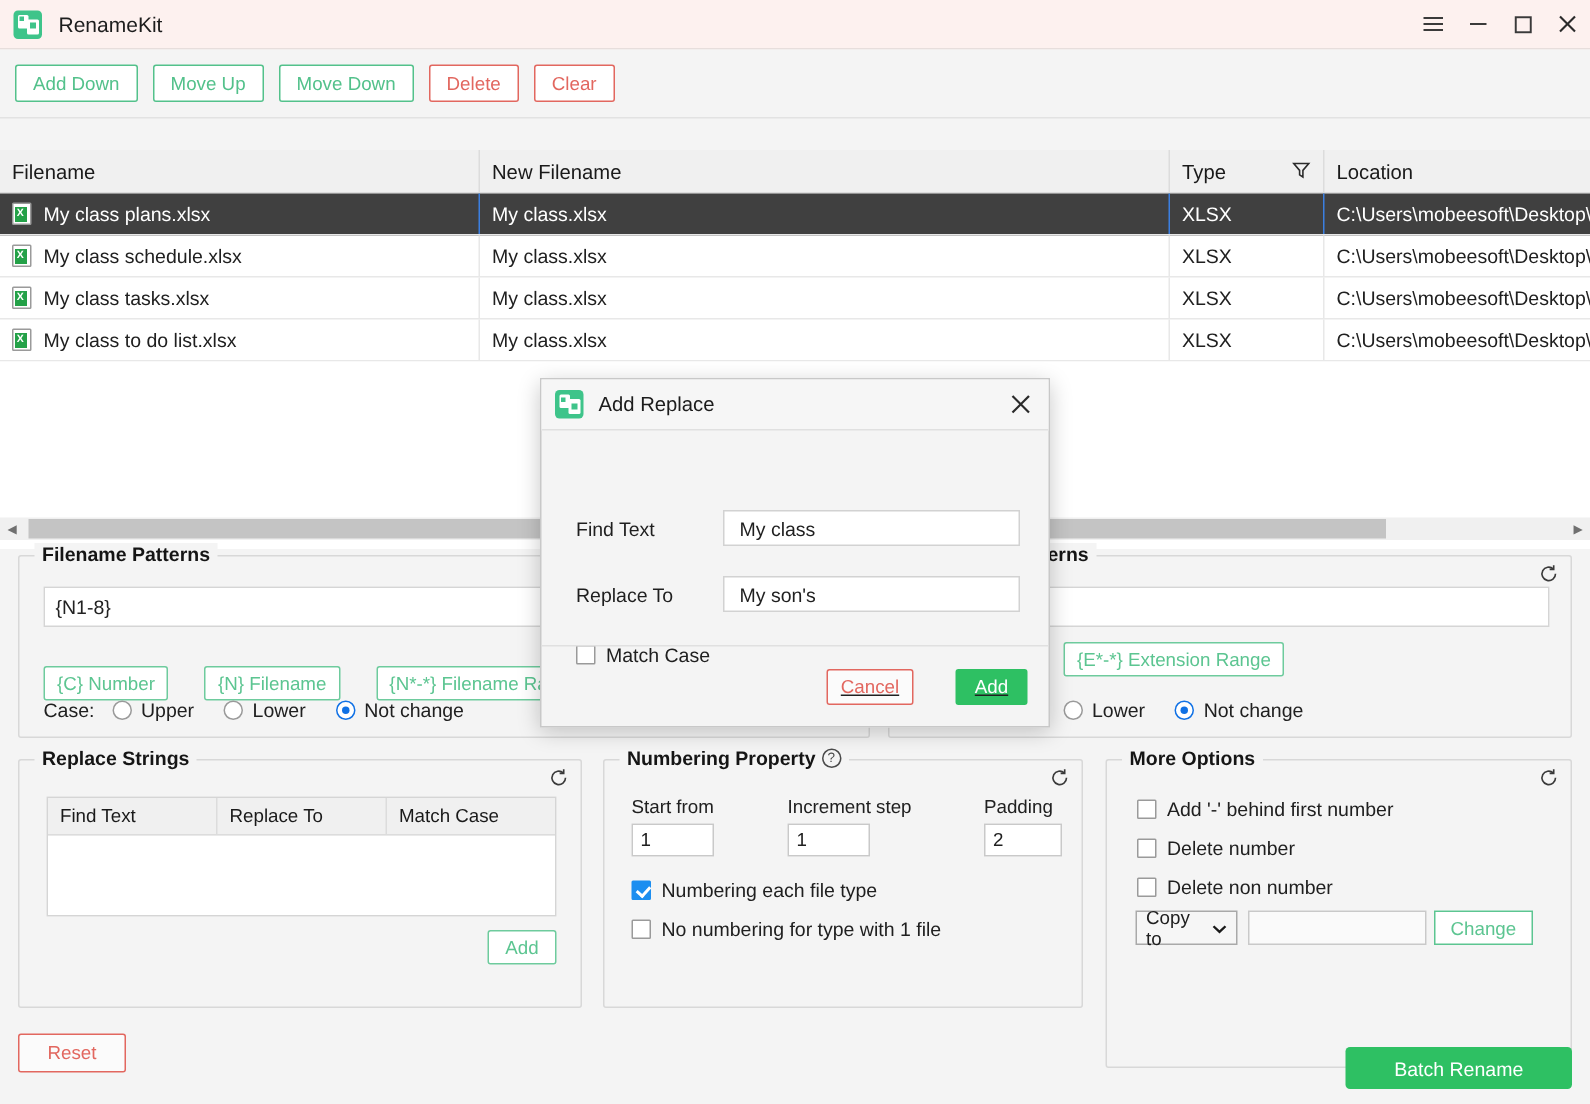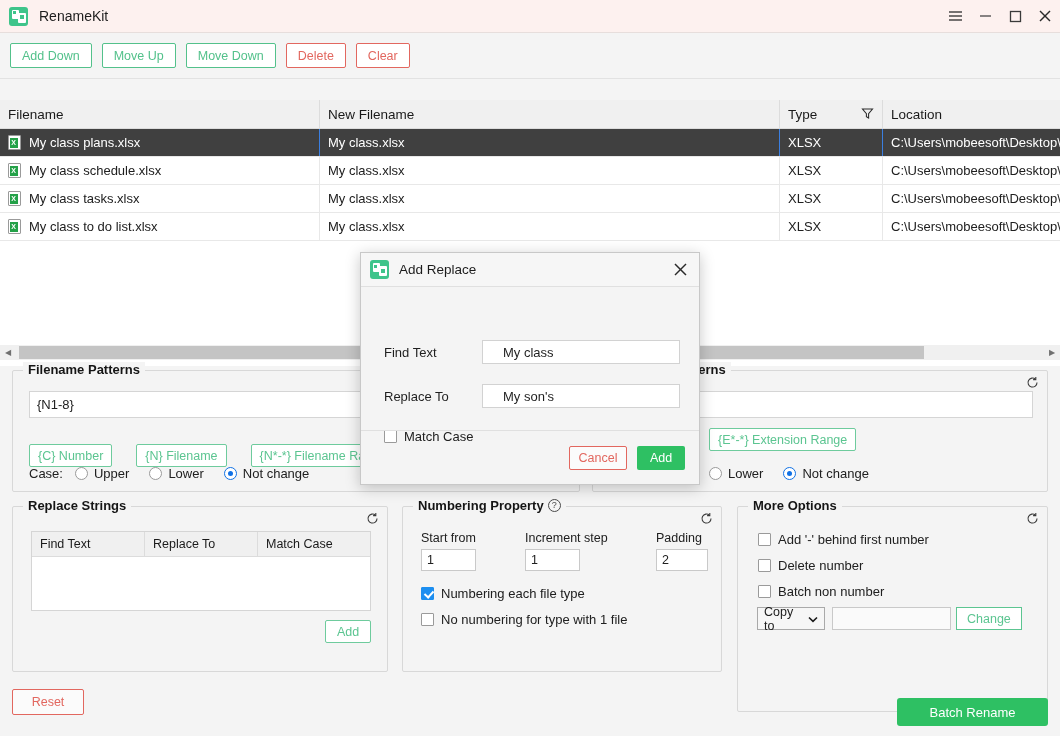--- a/index.html
+++ b/index.html
@@ -185,26 +185,26 @@
     height: 34px; background: #f6f6f6; border-bottom: 1px solid #e0e0e0;
     display: flex; align-items: center; padding: 0 6px 0 9px;
   }
   .dlg-title { margin-left: 10px; font-size: 13.5px; color: #1c1c1c; }
   .dlg-close { margin-left: auto; width: 26px; height: 26px; display: flex;
                align-items: center; justify-content: center; cursor: pointer; color: #2a2a2a; }
   .dlg-body { position: relative; height: 144px; }
   .dlg-label { position: absolute; font-size: 13px; color: #1f1f1f; }
   .dlg-input {
     position: absolute; height: 24px; background: #ffffff; border: 1px solid #d2d2d2;
-    font-size: 13px; padding: 0 20px; display: flex; align-items: center; color: #1f1f1f;
+    font-size: 13px; padding: 0 10px; display: flex; align-items: center; color: #1f1f1f;
   }
   .dlg-foot {
     position: absolute; left: 0; bottom: 0; width: 100%; height: 54px;
     border-top: 1px solid #e0e0e0; display: flex; align-items: center;
-    justify-content: flex-end; gap: 10px; padding-right: 14px;
+    justify-content: flex-end; gap: 28px; padding-right: 14px; text-decoration: underline;
   }
   .dbtn-cancel {
     width: 58px; height: 24px; border: 1px solid #e2675f; color: #e2675f; background: #fbfbfb;
     font-size: 12.5px; display: flex; align-items: center; justify-content: center;
     border-radius: 2px; cursor: pointer;
   }
   .dbtn-add {
     width: 48px; height: 24px; background: #2ec063; color: #fff; font-size: 12.5px;
     display: flex; align-items: center; justify-content: center; border-radius: 2px; cursor: pointer;
   }
@@ -441,21 +441,21 @@
     <div class="chkrow" style="position:absolute; left:20px; top:25px;">
       <span class="cbox"></span>
       <span class="lbl">Add '-' behind first number</span>
     </div>
     <div class="chkrow" style="position:absolute; left:20px; top:51px;">
       <span class="cbox"></span>
       <span class="lbl">Delete number</span>
     </div>
     <div class="chkrow" style="position:absolute; left:20px; top:77px;">
       <span class="cbox"></span>
-      <span class="lbl">Batch non number</span>
+      <span class="lbl">Delete non number</span>
     </div>
     <div class="selectbox" style="position:absolute; left:19px; top:100px; width:68px;">
       <span>Copy to</span>
       <span>
         <svg width="10" height="7" viewBox="0 0 10 7">
             <path d="M1 1.5 L5 5.3 L9 1.5" fill="none" stroke="#1a1a1a" stroke-width="1.6"></path>
           </svg>
       </span>
     </div>
     <div class="smallinput" style="position:absolute; left:94px; top:100px; width:119px; height:23px; background:#fafafa;"></div>

